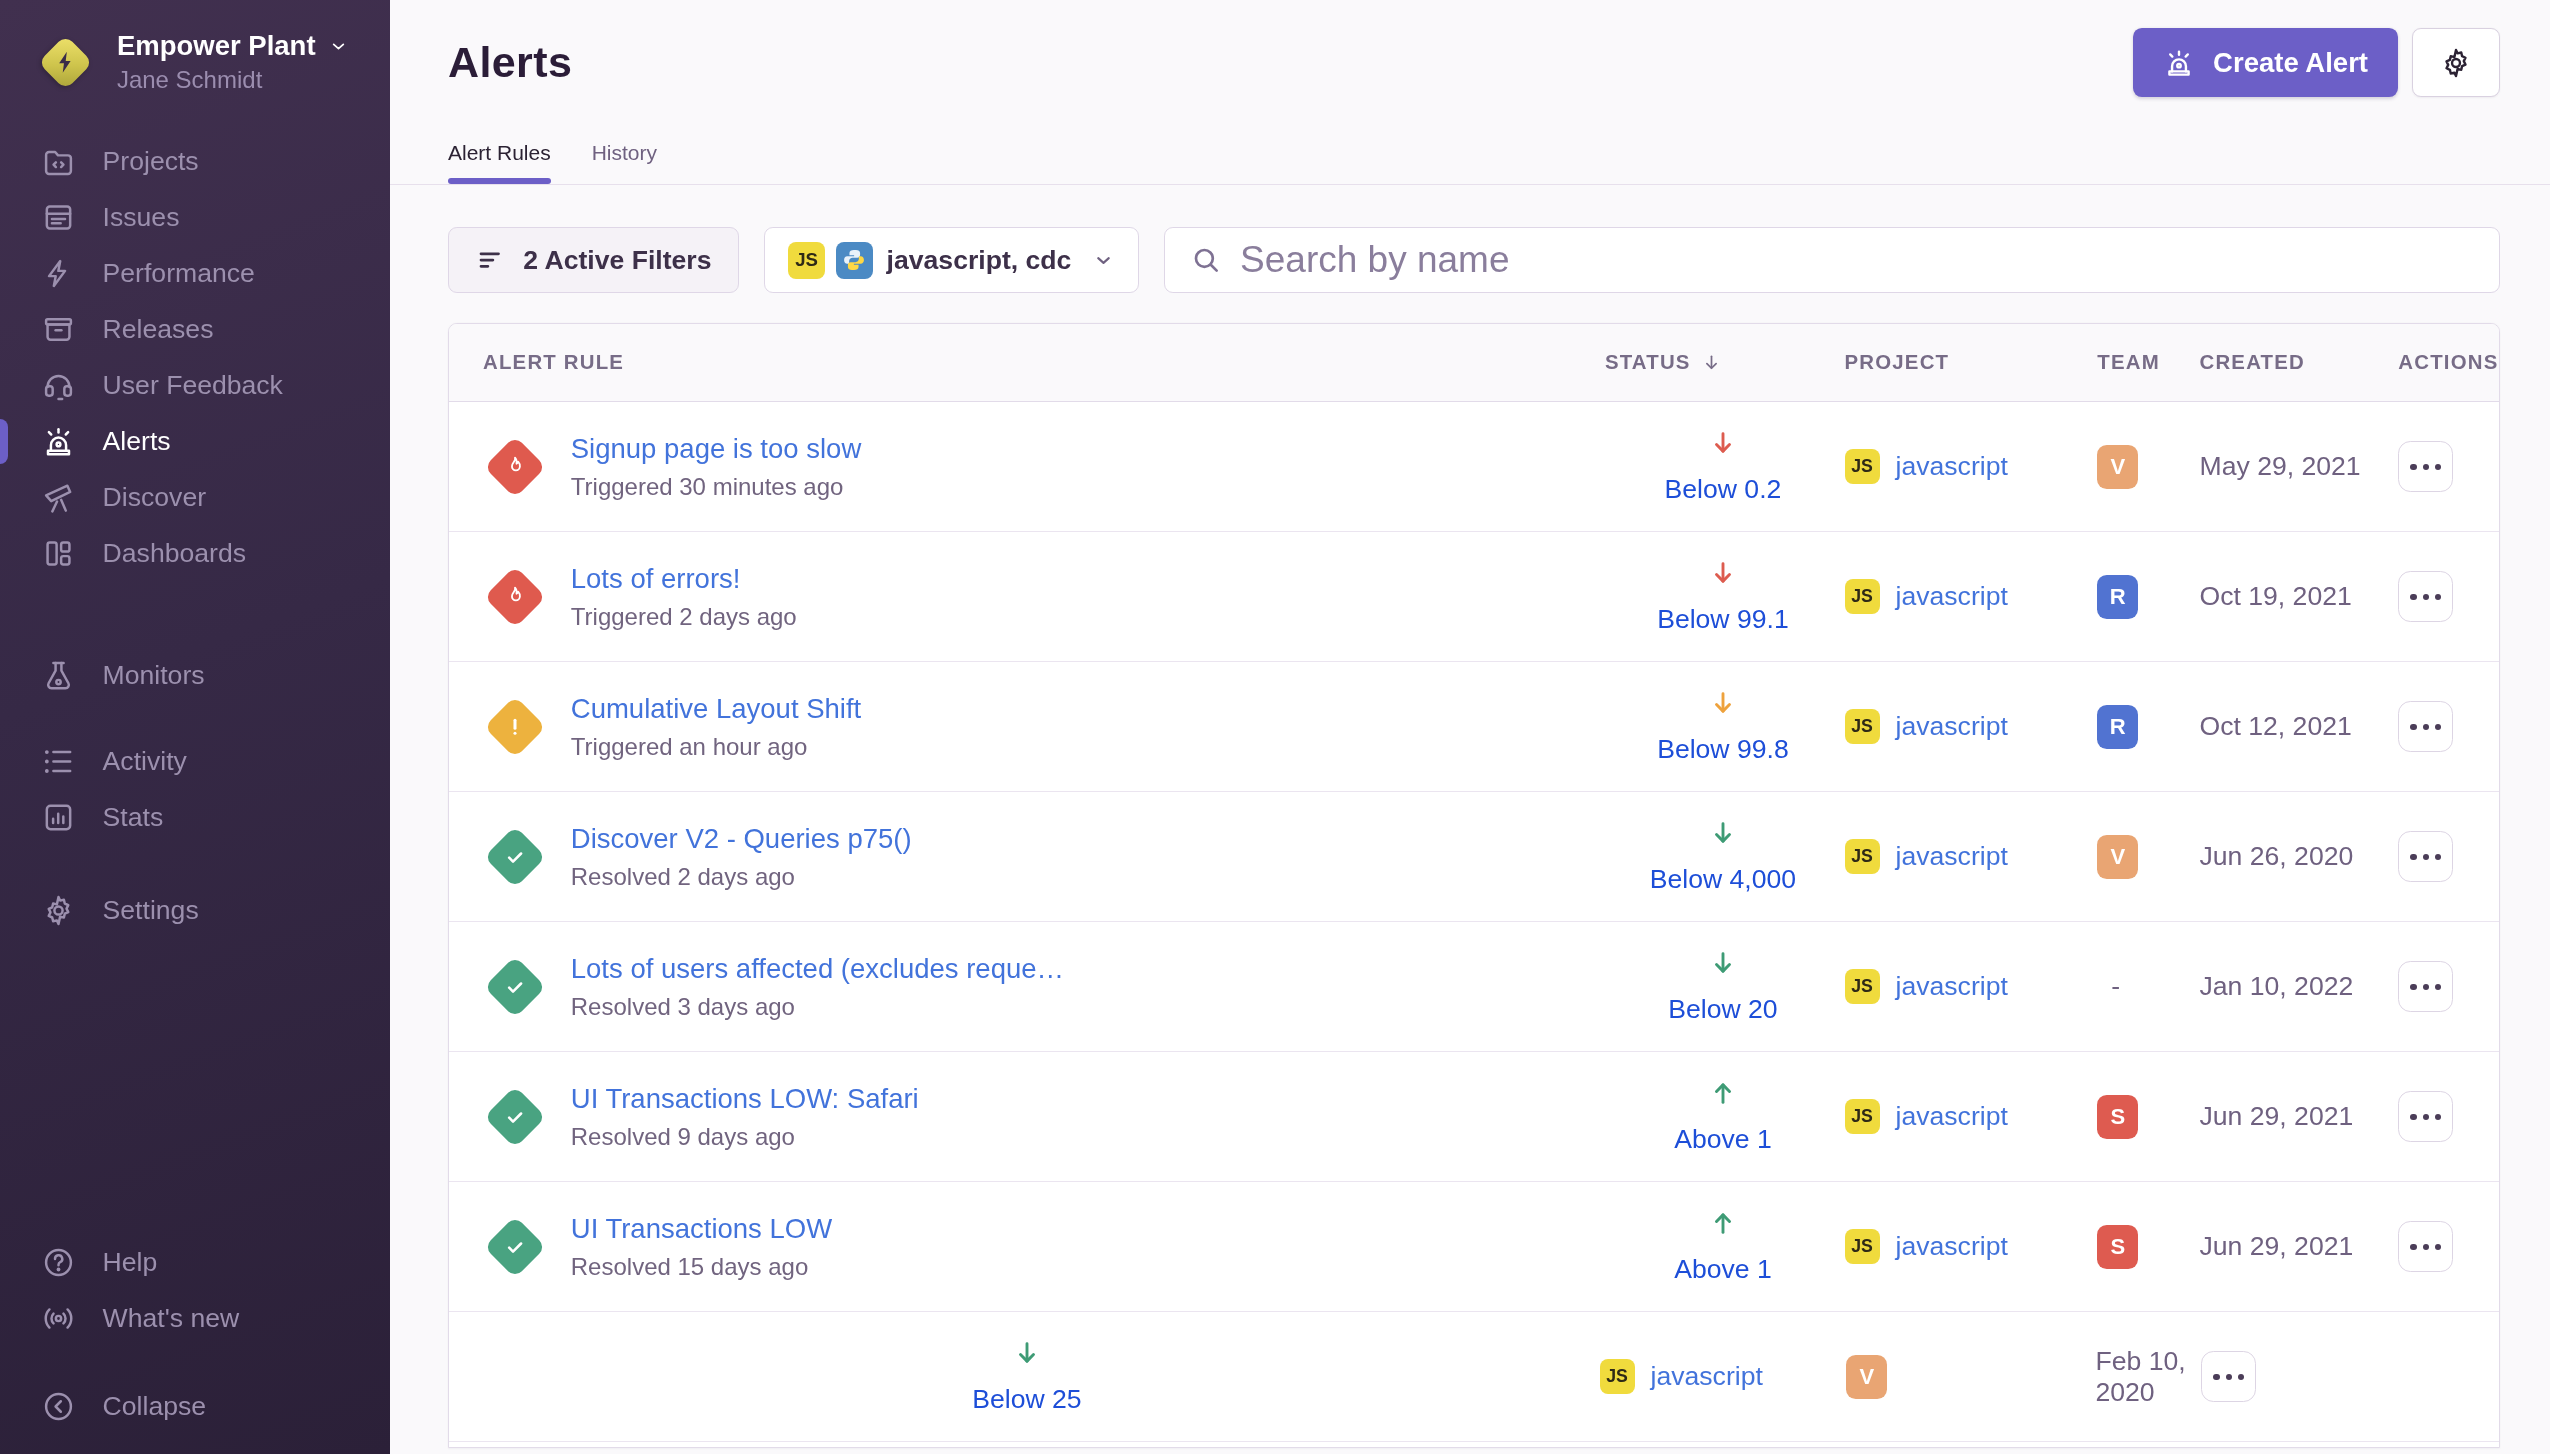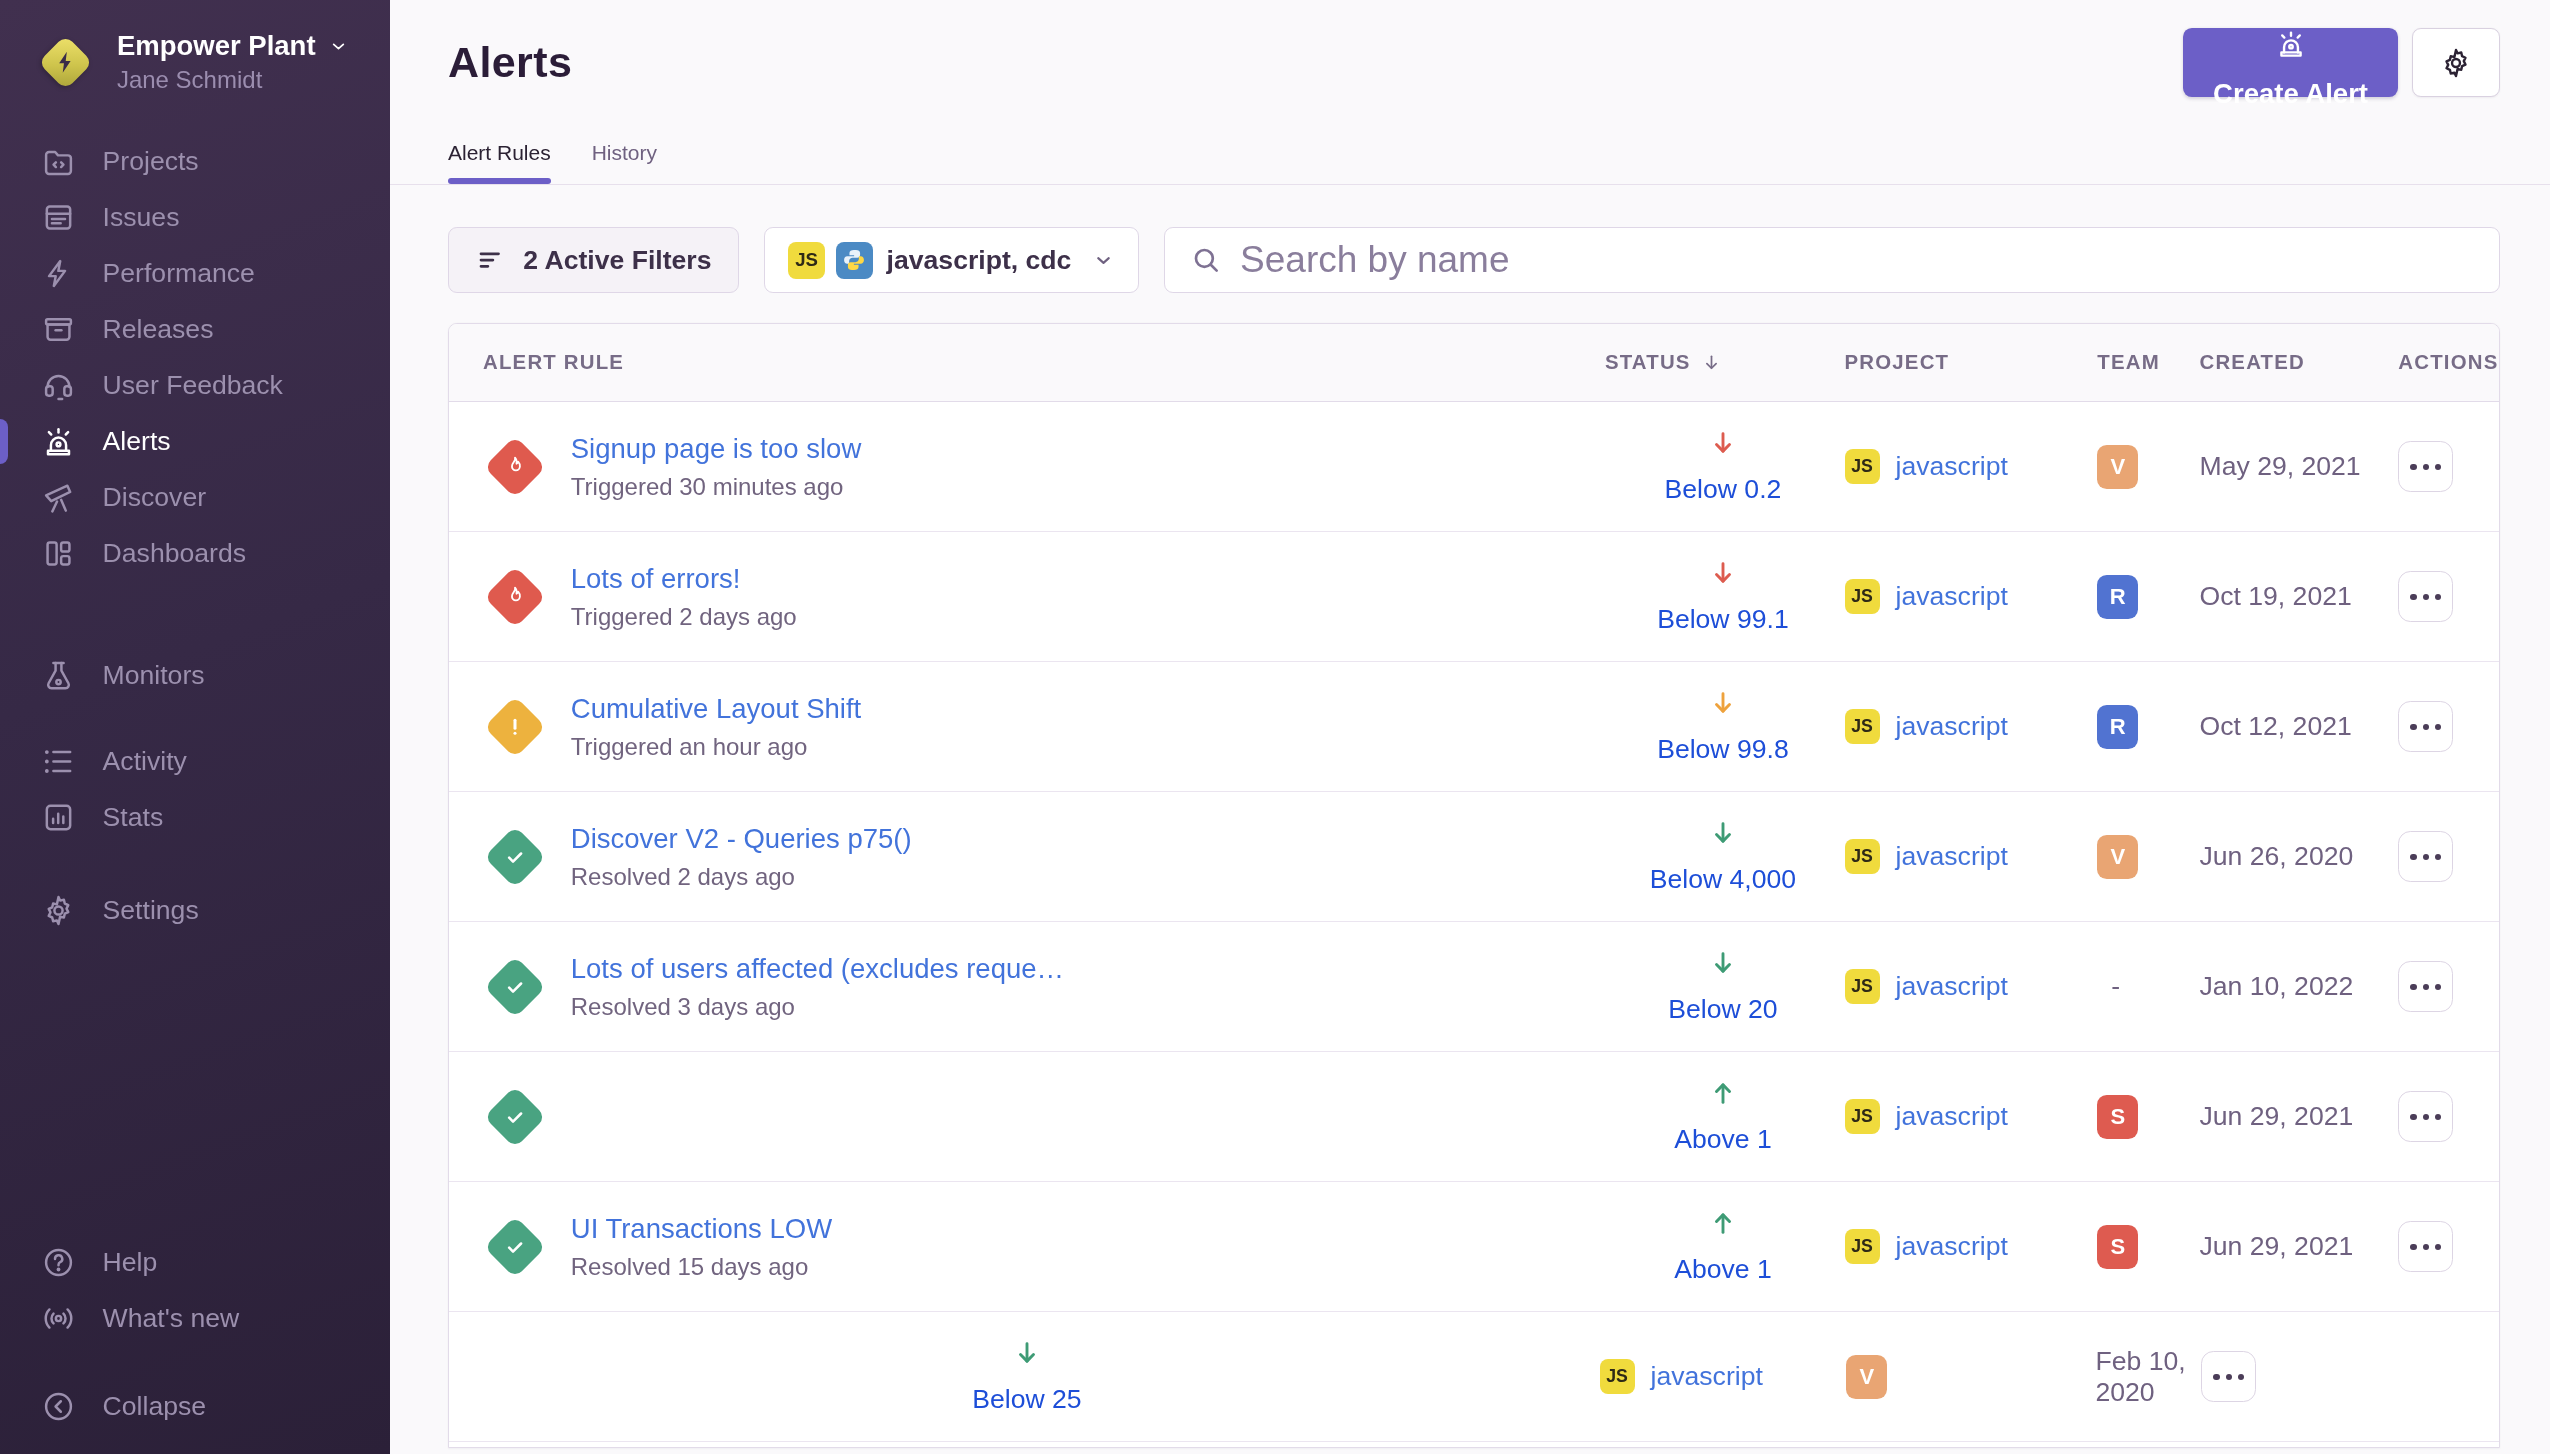--- a/index.html
+++ b/index.html
@@ -35,21 +35,21 @@
   .sidebar-footer { position:absolute; bottom:19.5px; left:0; right:0; }
   .sidebar-footer .foot-gap { height:32px; }
 
   
   main { position:absolute; left:390px; top:0; right:0; bottom:0; background:#FAF9FB; }
   .page-header { display:flex; justify-content:space-between; align-items:center; padding:28px 50px 0 58px; }
   h1 { font-size:43px; font-weight:700; color:#2B1D38; letter-spacing:0.4px; }
   .header-actions { display:flex; gap:14px; }
   .btn-primary { height:69px; padding:0 30px; border:none; border-radius:8.9px; background:#6C5FC7;
     color:#fff; font-size:27.5px; font-weight:600; display:flex; align-items:center; gap:17.7px;
-    font-family:inherit; cursor:pointer; box-shadow:0 1.8px 3.5px rgba(45,35,75,.18);flex-direction:column; }
+    font-family:inherit; cursor:pointer; box-shadow:0 1.8px 3.5px rgba(45,35,75,.18); }
   .btn-icon { width:88px; height:69px; background:#fff; border:0.9px solid #D9D1E0; border-radius:8.9px;
     display:flex; align-items:center; justify-content:center; cursor:pointer; box-shadow:0 0.9px 1.8px rgba(45,35,75,.06); }
 
   .tabs { display:flex; gap:41px; margin-top:44px; padding:0 50px 0 58px; border-bottom:0.9px solid #E7E0EC; }
   .tab { font-size:21px; color:#6F6180; cursor:pointer; }
   .tab::after { content:""; display:block; height:6.2px; border-radius:3.5px; background:transparent; margin-top:13.3px; }
   .tab.active { color:#2B2233; font-weight:500; }
   .tab.active::after { background:#6C5FC7; }
 
   .filter-row { display:flex; gap:25px; margin:42px 50px 0 58px; }
@@ -610,20 +610,24 @@
 
   <div class="tr">
     <div class="td c-rule">
       <div class="diamond resolved">
                 <span class="sev">
                   <svg width="28" height="28" viewBox="0 0 24 24" fill="none" stroke="#fff" stroke-width="2.2" stroke-linecap="round" stroke-linejoin="round">
                     <path d="m7 12.6 3.3 3.3L17.2 9"></path>
                   </svg>
                 </span>
               </div>
+      <div class="rule-meta">
+        <a class="rule-title">UI Transactions LOW: Safari</a>
+        <div class="rule-sub">Resolved 9 days ago</div>
+      </div>
     </div>
     <div class="td c-status">
       <span class="arrow up" style="color: rgb(62, 155, 117);">
                 <svg width="30" height="30" viewBox="0 0 24 24" fill="none" stroke="currentColor" stroke-width="2.3" stroke-linecap="round" stroke-linejoin="round">
                   <path d="M12 4.5v14"></path>
                   <path d="M6.8 13.2 12 18.5l5.2-5.3"></path>
                 </svg>
               </span>
       <span class="status-text">Above 1</span>
     </div>

